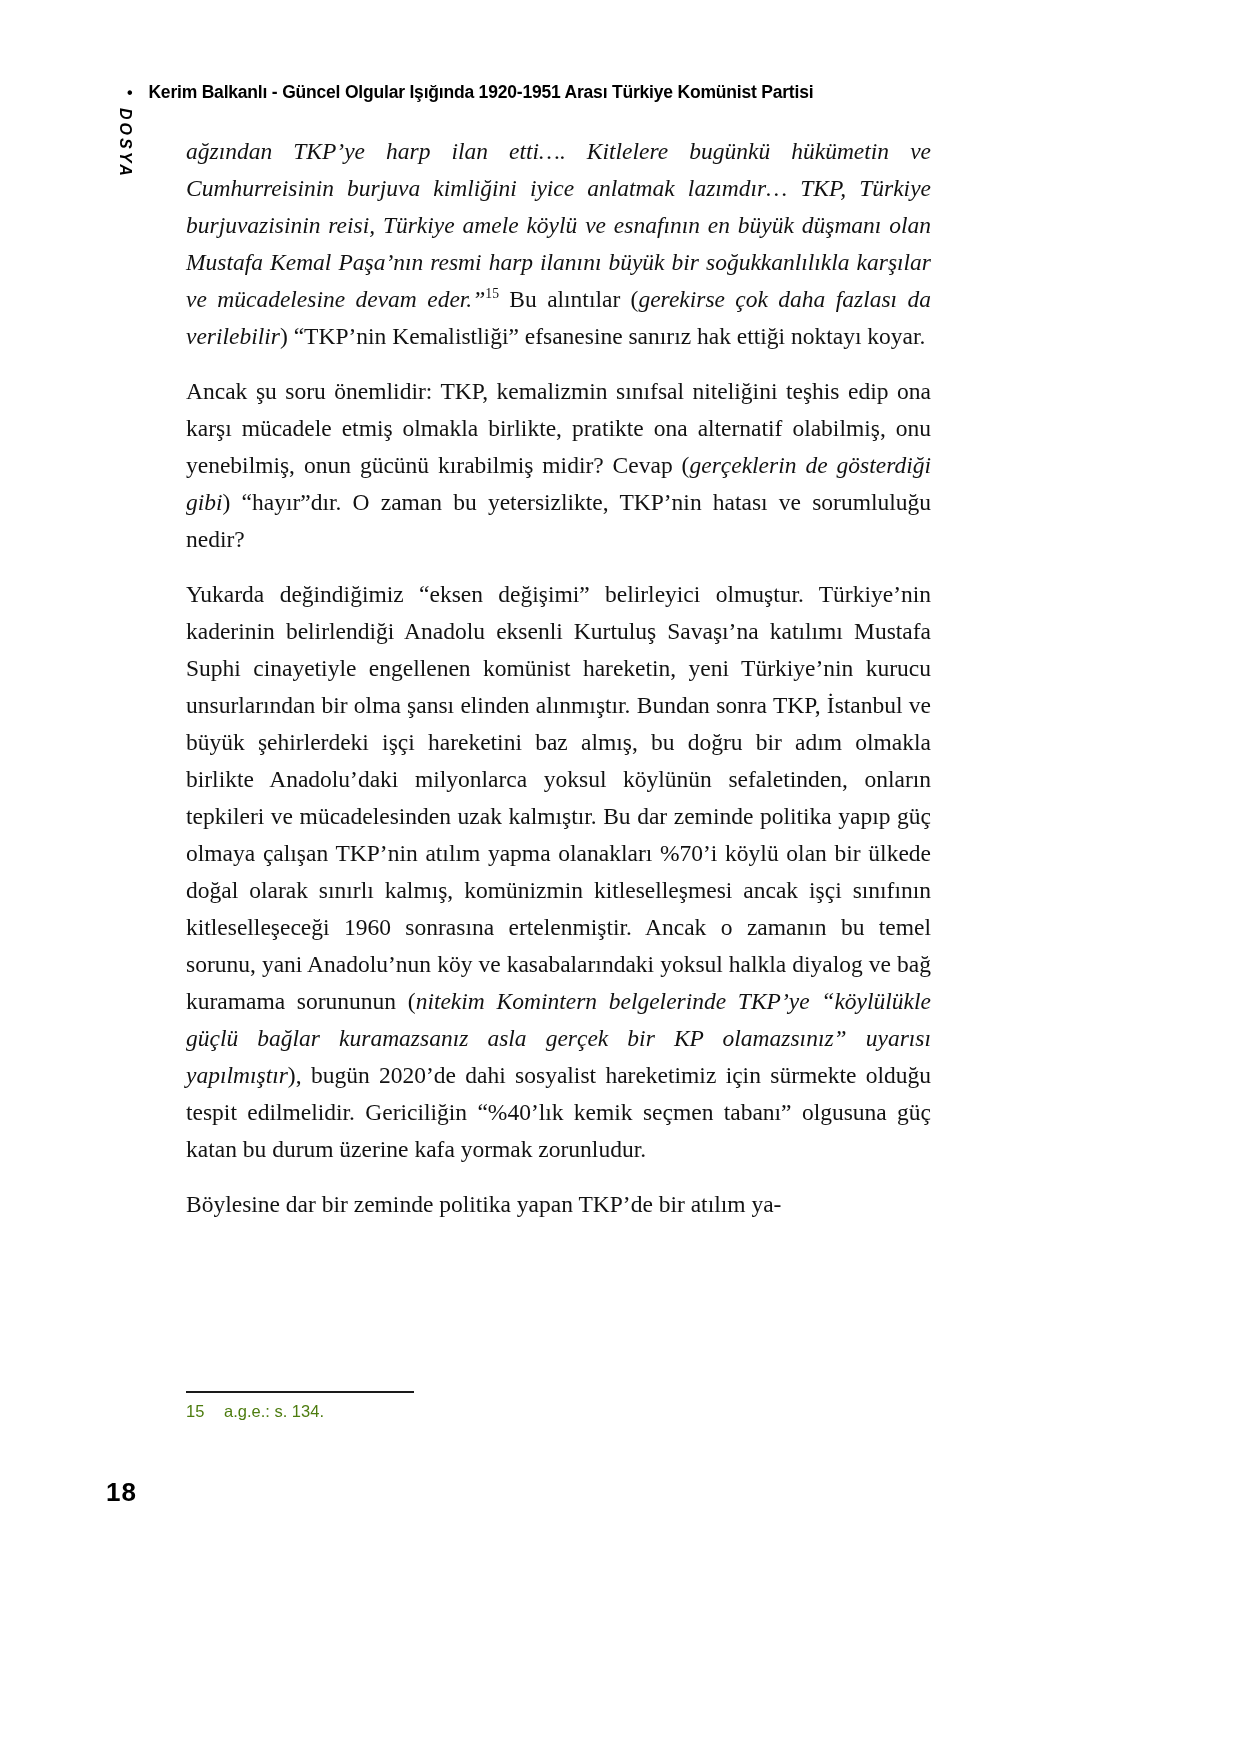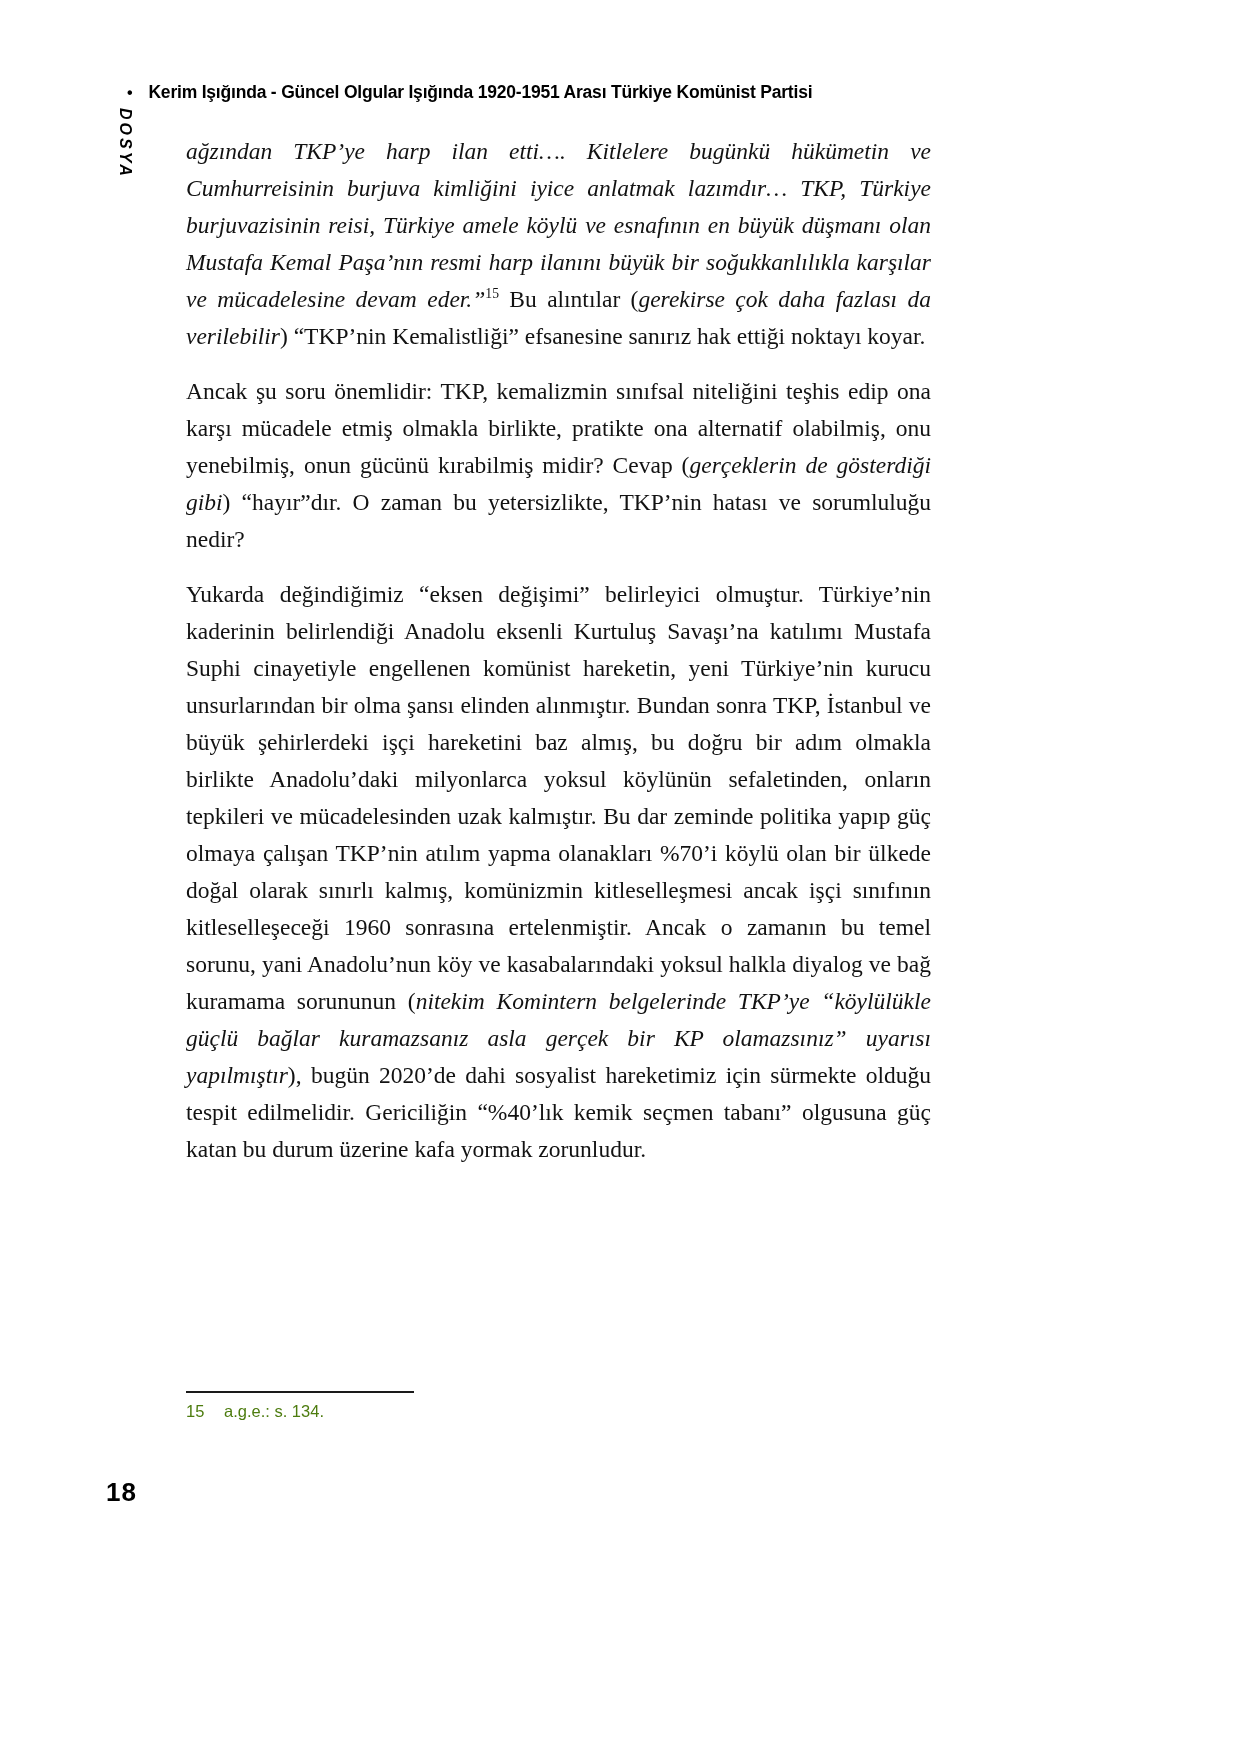--- a/index.html
+++ b/index.html
@@ -95,29 +95,30 @@
     letter-spacing: 1px;
     color: #000;
   }
 </style>
 </head>
 <body>
 
 <div class="page">
 
   <header class="page-header">
-    <span class="bullet">•</span><span class="author">Kerim Işığında</span><span class="sep"> - </span><span class="book-title">Güncel Olgular Işığında 1920-1951 Arası Türkiye Komünist Partisi</span>
+    <span class="bullet">•</span><span class="author">Kerim Balkanlı</span><span class="sep"> - </span><span class="book-title">Güncel Olgular Işığında 1920-1951 Arası Türkiye Komünist Partisi</span>
   </header>
 
   <div class="dosya">DOSYA</div>
 
   <main class="body-text" id="paragraphs">
       <p class="para"><span class="it">ağzından TKP’ye harp ilan etti…. Kitlelere bugünkü hükümetin ve Cumhurreisinin burjuva kimliğini iyice anlatmak lazımdır… TKP, Türkiye burjuvazisinin reisi, Türkiye amele köylü ve esnafının en büyük düşmanı olan Mustafa Kemal Paşa’nın resmi harp ilanını büyük bir soğukkanlılıkla karşılar ve mücadelesine devam eder.”</span><sup class="fn-ref">15</sup><span> Bu alıntılar (</span><span class="it">gerekirse çok daha fazlası da verilebilir</span><span>) “TKP’nin Kemalistliği” efsanesine sanırız hak ettiği noktayı koyar.</span></p>
       <p class="para"><span>Ancak şu soru önemlidir: TKP, kemalizmin sınıfsal niteliğini teşhis edip ona karşı mücadele etmiş olmakla birlikte, pratikte ona alternatif olabilmiş, onu yenebilmiş, onun gücünü kırabilmiş midir? Cevap (</span><span class="it">gerçeklerin de gösterdiği gibi</span><span>) “hayır”dır. O zaman bu yetersizlikte, TKP’nin hatası ve sorumluluğu nedir?</span></p>
       <p class="para"><span>Yukarda değindiğimiz “eksen değişimi” belirleyici olmuştur. Türkiye’nin kaderinin belirlendiği Anadolu eksenli Kurtuluş Savaşı’na katılımı Mustafa Suphi cinayetiyle engellenen komünist hareketin, yeni Türkiye’nin kurucu unsurlarından bir olma şansı elinden alınmıştır. Bundan sonra TKP, İstanbul ve büyük şehirlerdeki işçi hareketini baz almış, bu doğru bir adım olmakla birlikte Anadolu’daki milyonlarca yoksul köylünün sefaletinden, onların tepkileri ve mücadelesinden uzak kalmıştır. Bu dar zeminde politika yapıp güç olmaya çalışan TKP’nin atılım yapma olanakları %70’i köylü olan bir ülkede doğal olarak sınırlı kalmış, komünizmin kitleselleşmesi ancak işçi sınıfının kitleselleşeceği 1960 sonrasına ertelenmiştir. Ancak o zamanın bu temel sorunu, yani Anadolu’nun köy ve kasabalarındaki yoksul halkla diyalog ve bağ kuramama sorununun (</span><span class="it">nitekim Komintern belgelerinde TKP’ye “köylülükle güçlü bağlar kuramazsanız asla gerçek bir KP olamazsınız” uyarısı yapılmıştır</span><span>), bugün 2020’de dahi sosyalist hareketimiz için sürmekte olduğu tespit edilmelidir. Gericiliğin “%40’lık kemik seçmen tabanı” olgusuna güç katan bu durum üzerine kafa yormak zorunludur.</span></p>
+      <p class="para"><span>Böylesine dar bir zeminde politika yapan TKP’de bir atılım ya-</span></p>
     </main>
 
   <div class="footnote-area">
     <div class="footnote-rule"></div>
     <div class="footnote">
       <span class="fn-num">15</span><span class="fn-text">a.g.e.: s. 134.</span>
     </div>
   </div>
 
   <div class="page-number">18</div>

